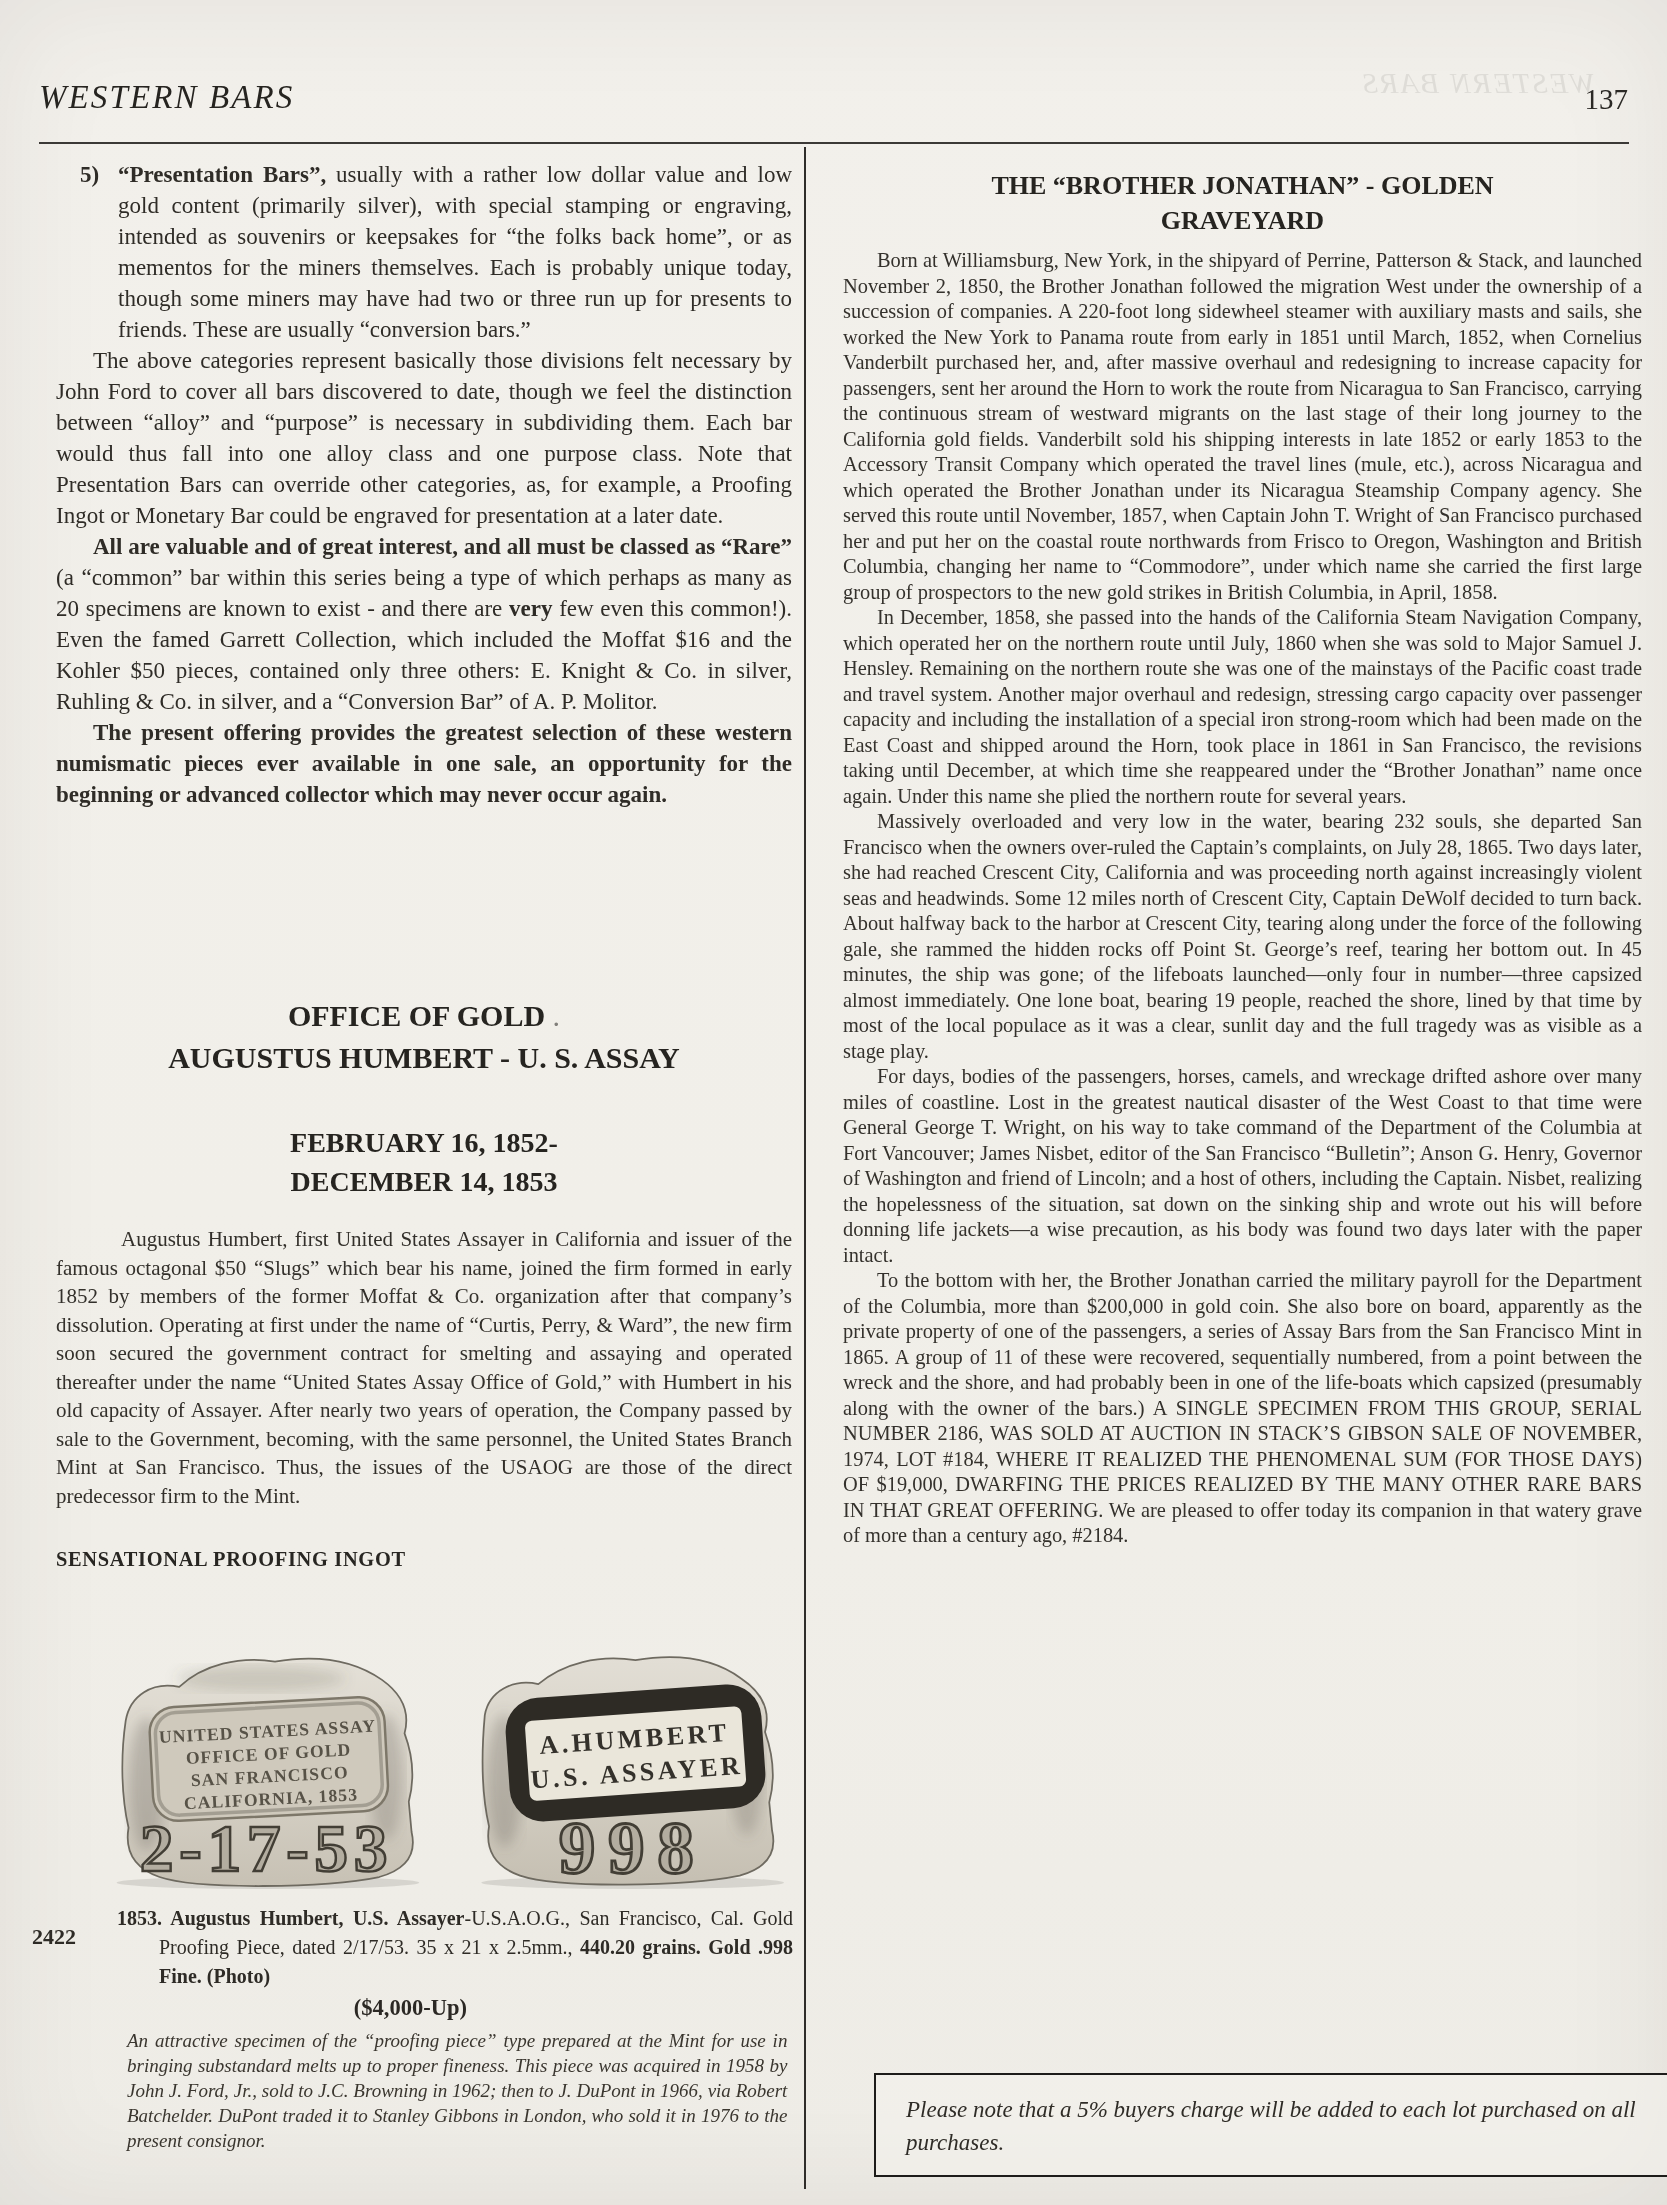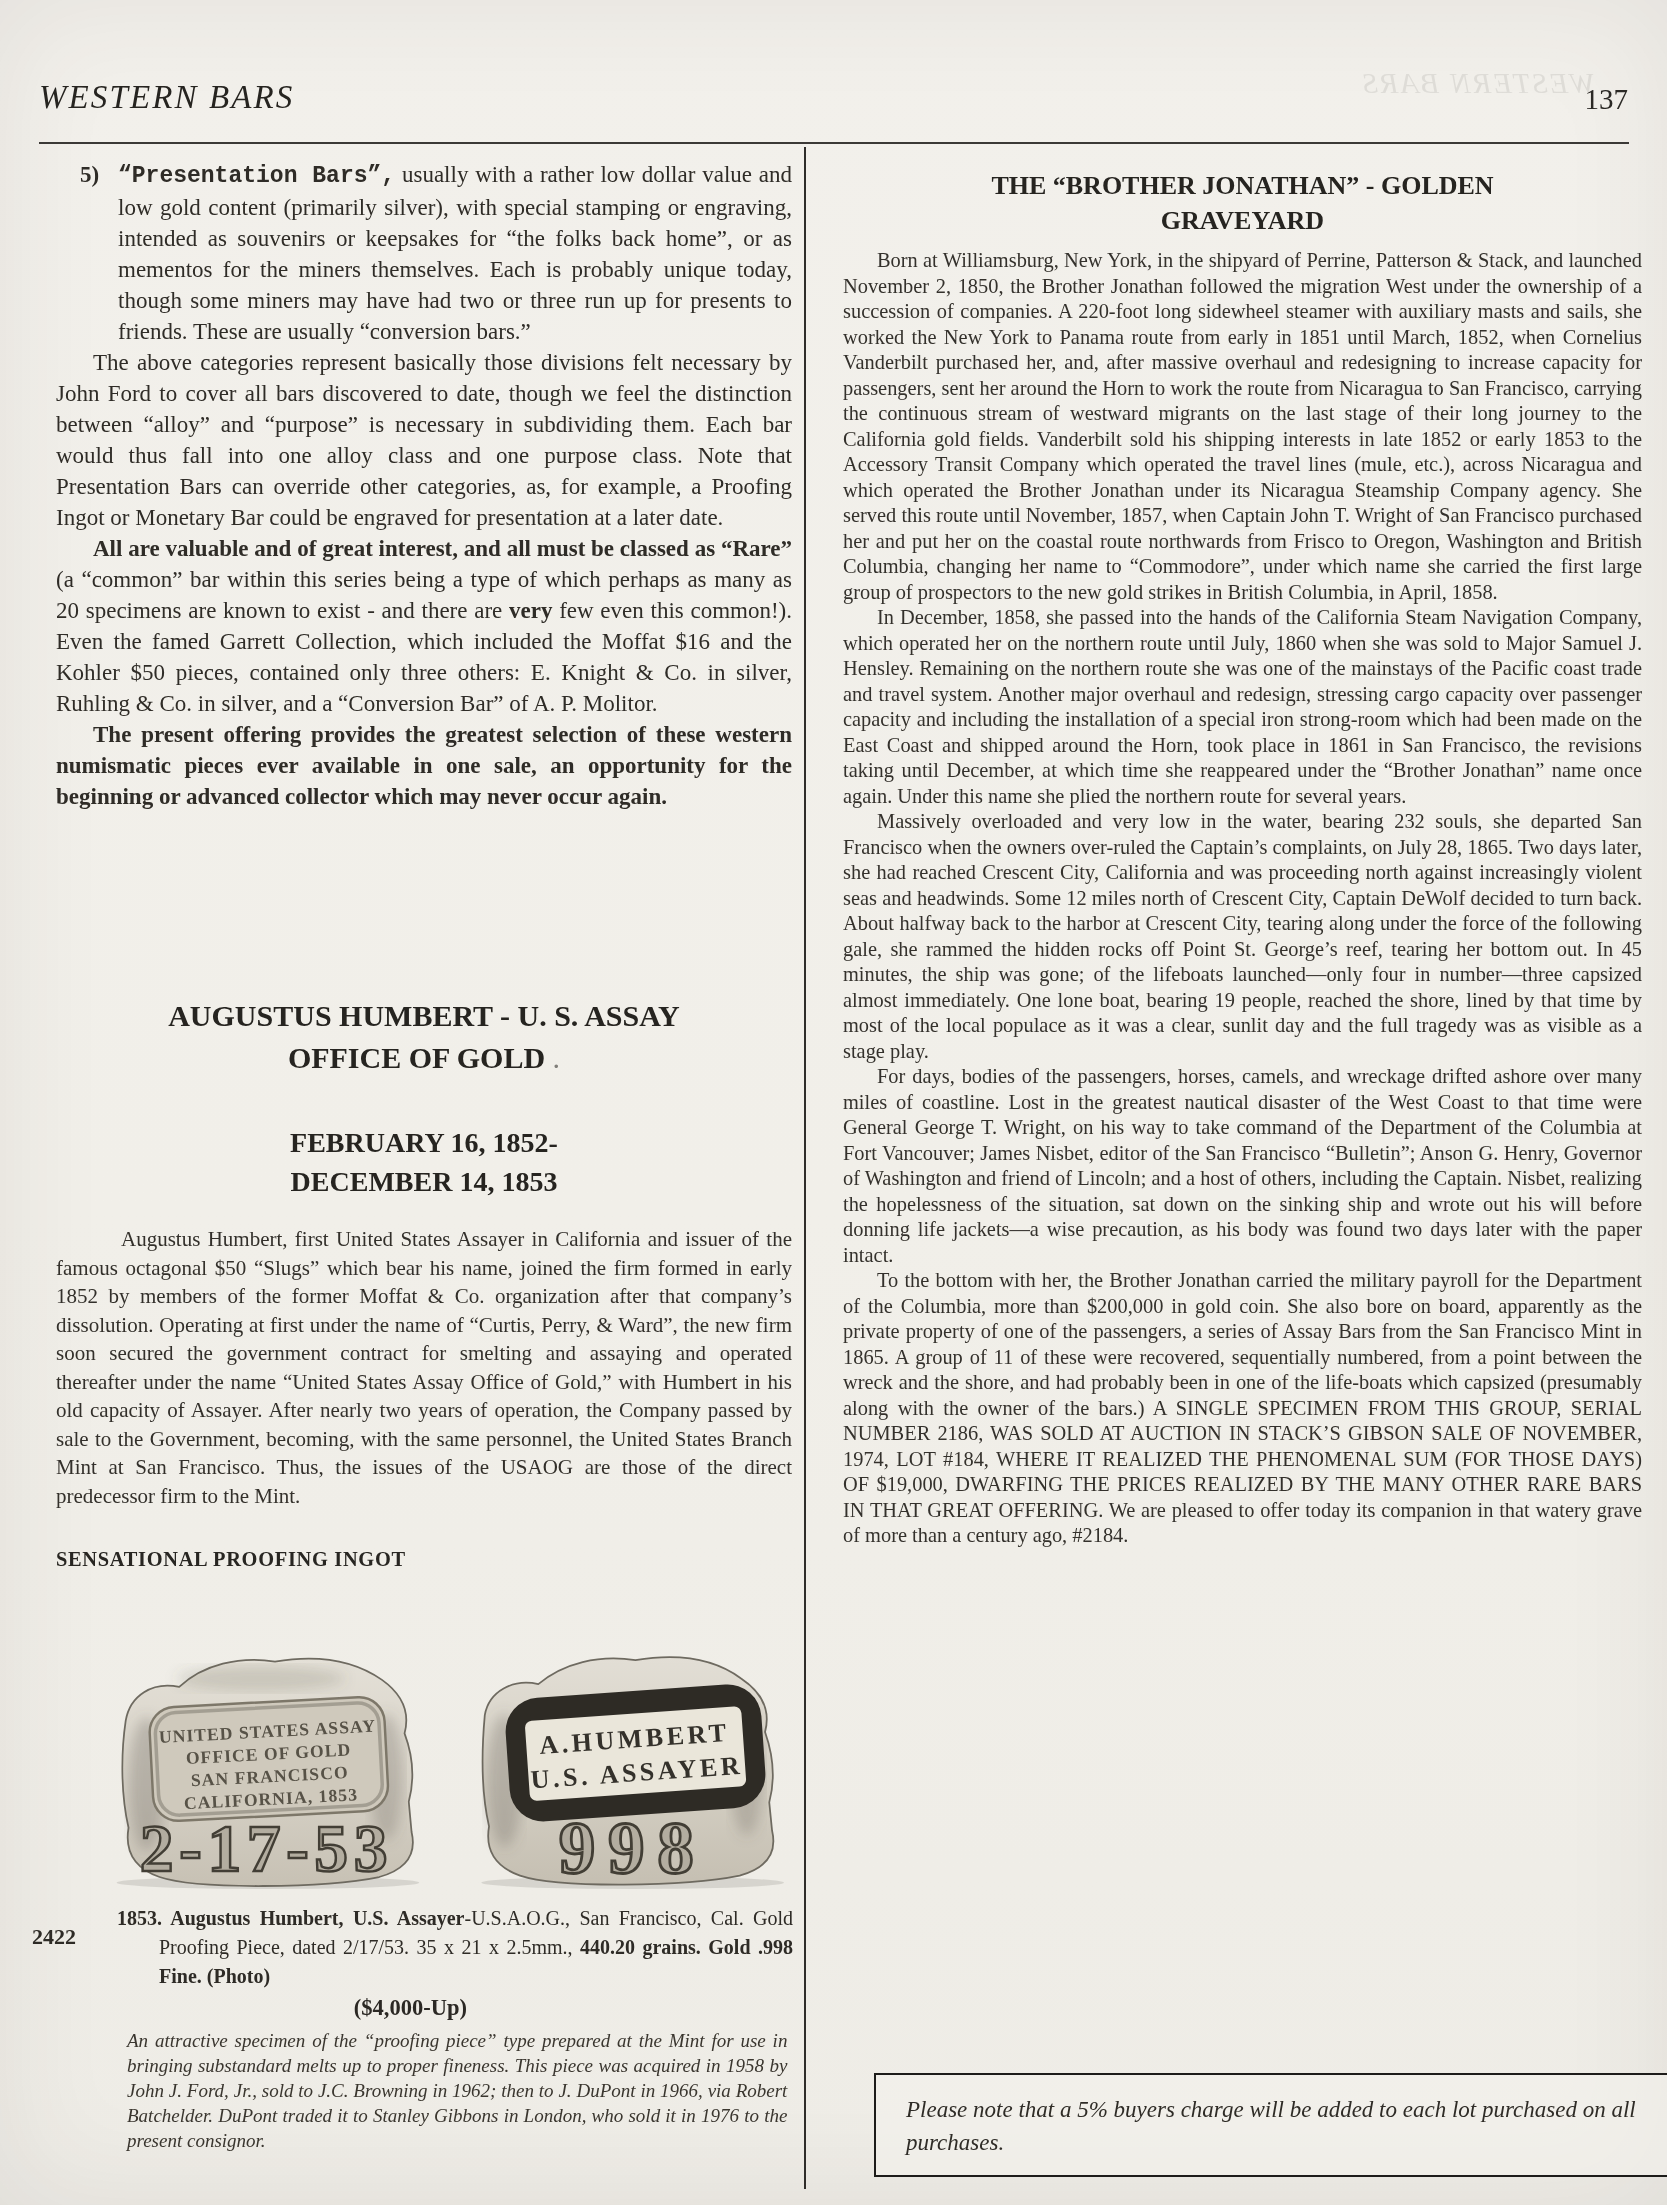--- a/index.html
+++ b/index.html
@@ -38,21 +38,21 @@
     position:absolute;left:804px;top:147px;width:2.1px;height:2042px;
     background:#2f2d2a;
   }
   
   .lcol{position:absolute;left:56px;top:159px;width:736px;}
   .lcol p{margin:0;text-align:justify;font-size:23px;line-height:31px;color:#2f2c27;}
   .hang{position:relative;padding-left:62px;}
   .hang .marker{position:absolute;left:24px;top:0;font-weight:bold;}
   .indent{text-indent:37px;}
   .bold{font-weight:bold;}
-  .lead-bold{font-weight:bold;font-family:Liberation Mono, monospace;}
+  .lead-bold{font-weight:bold;}
   .para-offering{font-weight:bold;}
   .lheading{
     position:absolute;left:56px;top:995px;width:736px;
     text-align:center;font-weight:bold;font-size:30px;line-height:42px;color:#262420;
   }
   .ldates{
     position:absolute;left:56px;top:1123px;width:736px;
     text-align:center;font-weight:bold;font-size:28px;line-height:39px;color:#262420;
   }
   .lpara-humbert{
@@ -118,22 +118,22 @@
       <span class="marker">5)</span><span class="lead-bold">“Presentation Bars”,</span><span> usually with a rather low dollar value and low gold content (primarily silver), with special stamping or engraving, intended as souvenirs or keepsakes for “the folks back home”, or as mementos for the miners themselves. Each is probably unique today, though some miners may have had two or three run up for presents to friends. These are usually “conversion bars.”</span>
     </p>
     <p class="indent">The above categories represent basically those divisions felt necessary by John Ford to cover all bars discovered to date, though we feel the distinction between “alloy” and “purpose” is necessary in subdividing them. Each bar would thus fall into one alloy class and one purpose class. Note that Presentation Bars can override other categories, as, for example, a Proofing Ingot or Monetary Bar could be engraved for presentation at a later date.</p>
     <p class="indent">
       <span class="bold">All are valuable and of great interest, and all must be classed as “Rare” </span><span>(a “common” bar within this series being a type of which perhaps as many as 20 specimens are known to exist - and there are </span><span class="bold">very</span><span> few even this common!). Even the famed Garrett Collection, which included the Moffat $16 and the Kohler $50 pieces, contained only three others: E. Knight &amp; Co. in silver, Ruhling &amp; Co. in silver, and a “Conversion Bar” of A. P. Molitor.</span>
     </p>
     <p class="indent para-offering">The present offering provides the greatest selection of these western numismatic pieces ever available in one sale, an opportunity for the beginning or advanced collector which may never occur again.</p>
   </div>
 
   <div class="lheading">
+    <div><span>OFFICE OF GOLD</span> <span style="font-weight:normal;opacity:.55">.</span></div>
     <div>AUGUSTUS HUMBERT - U. S. ASSAY</div>
-    <div><span>OFFICE OF GOLD</span> <span style="font-weight:normal;opacity:.55">.</span></div>
   </div>
 
   <div class="ldates">
     <div>FEBRUARY 16, 1852-</div>
     <div>DECEMBER 14, 1853</div>
   </div>
 
   <p class="lpara-humbert">Augustus Humbert, first United States Assayer in California and issuer of the famous octagonal $50 “Slugs” which bear his name, joined the firm formed in early 1852 by members of the former Moffat &amp; Co. organization after that company’s dissolution. Operating at first under the name of “Curtis, Perry, &amp; Ward”, the new firm soon secured the government contract for smelting and assaying and operated thereafter under the name “United States Assay Office of Gold,” with Humbert in his old capacity of Assayer. After nearly two years of operation, the Company passed by sale to the Government, becoming, with the same personnel, the United States Branch Mint at San Francisco. Thus, the issues of the USAOG are those of the direct predecessor firm to the Mint.</p>
 
   <div class="lsubheading">SENSATIONAL PROOFING INGOT</div>

